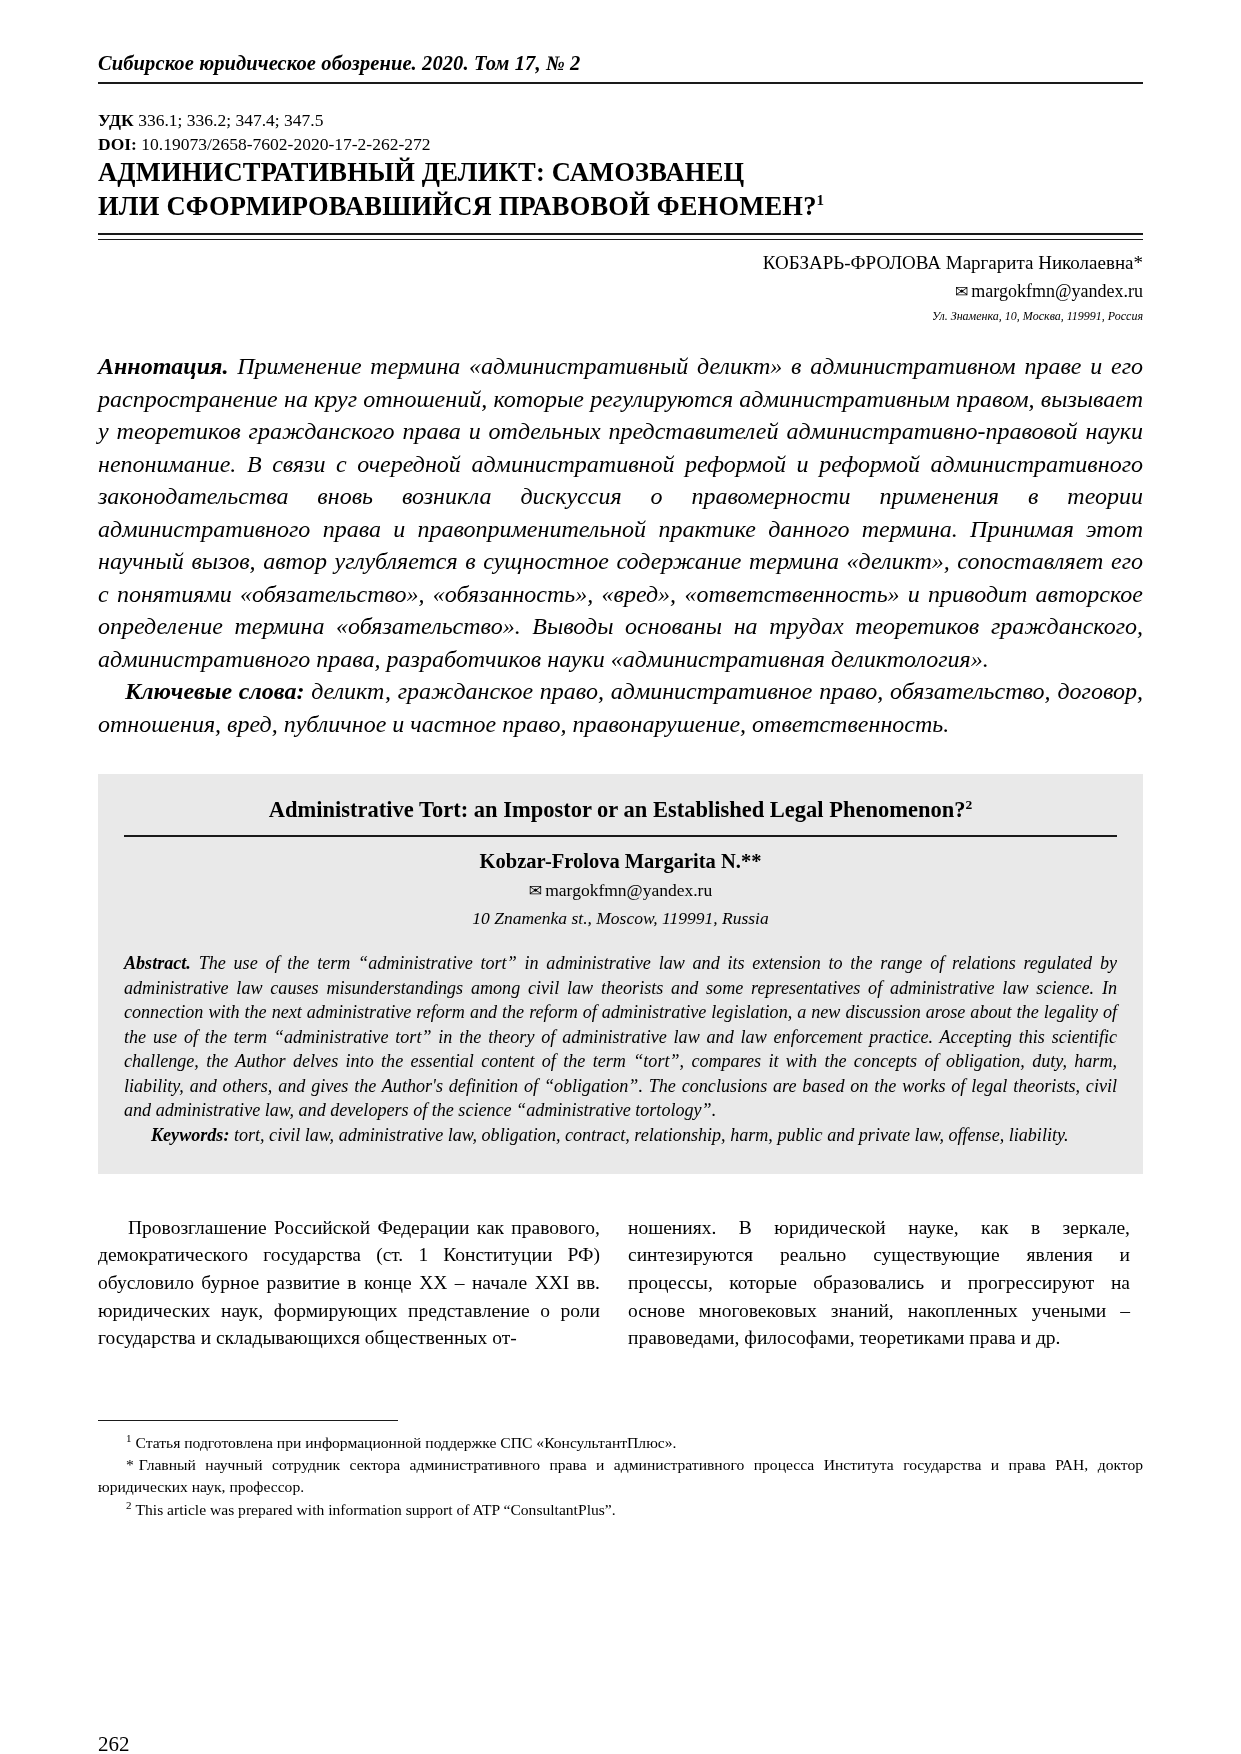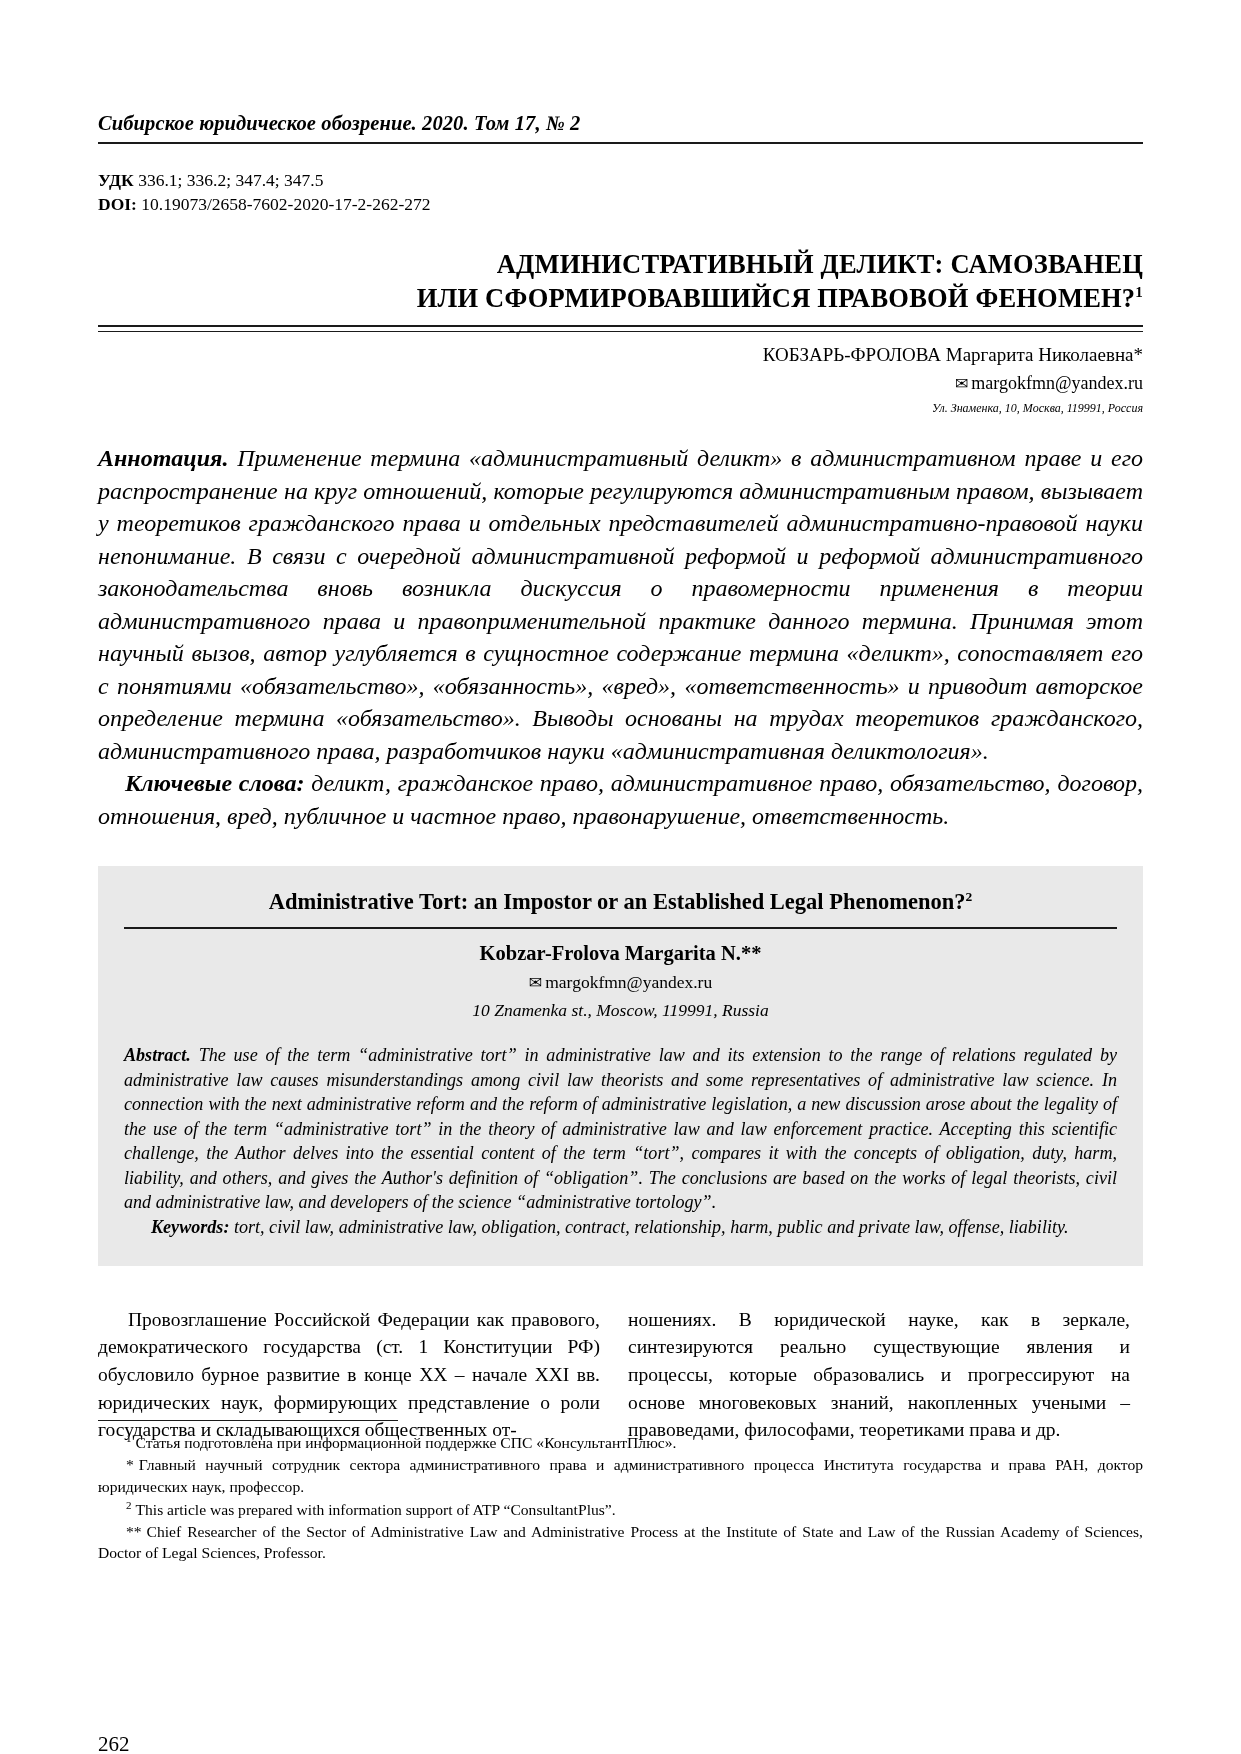--- a/index.html
+++ b/index.html
@@ -23,43 +23,41 @@
   }
   .content {
     position: absolute;
     left: 98px;
     top: 0;
     width: 1045px;
   }
 
   
   .running-head {
-    margin-top: 112px;
+    margin-top: 52px;
     font-style: italic;
     font-weight: bold;
     font-size: 20.5px;
     letter-spacing: 0.1px;
     padding-bottom: 7px;
     border-bottom: 2.2px solid #1a1a1a;
   }
 
   
   .ids {
     margin-top: 25px;
     font-size: 17.5px;
     line-height: 1.35;
   }
   .ids .lbl { font-weight: bold; }
 
   
   .article-title {
-    margin-top: 32px;
     font-size: 26.5px;
     font-weight: bold;
-    text-align: right;
     line-height: 1.28;
     letter-spacing: 0.2px;
   }
   .article-title .sup {
     font-size: 15px;
     vertical-align: super;
     font-weight: bold;
   }
   .title-rule {
     margin-top: 9px;
@@ -291,20 +289,17 @@
 
     <p>
       <span class="marker">1</span><span>Статья подготовлена при информационной поддержке СПС «КонсультантПлюс».</span>
     </p>
     <p>
       <span class="marker-plain">*</span><span>Главный научный сотрудник сектора административного права и административного процесса Института государства и права РАН, доктор юридических наук, профессор.</span>
     </p>
     <p>
       <span class="marker">2</span><span>This article was prepared with information support of ATP “ConsultantPlus”.</span>
     </p>
-    <p>
-      <span class="marker-plain">**</span><span>Chief Researcher of the Sector of Administrative Law and Administrative Process at the Institute of State and Law of the Russian Academy of Sciences, Doctor of Legal Sciences, Professor.</span>
-    </p>
   </div>
 
   <div class="page-number">262</div>
 
 </div>
 
 </body></html>

